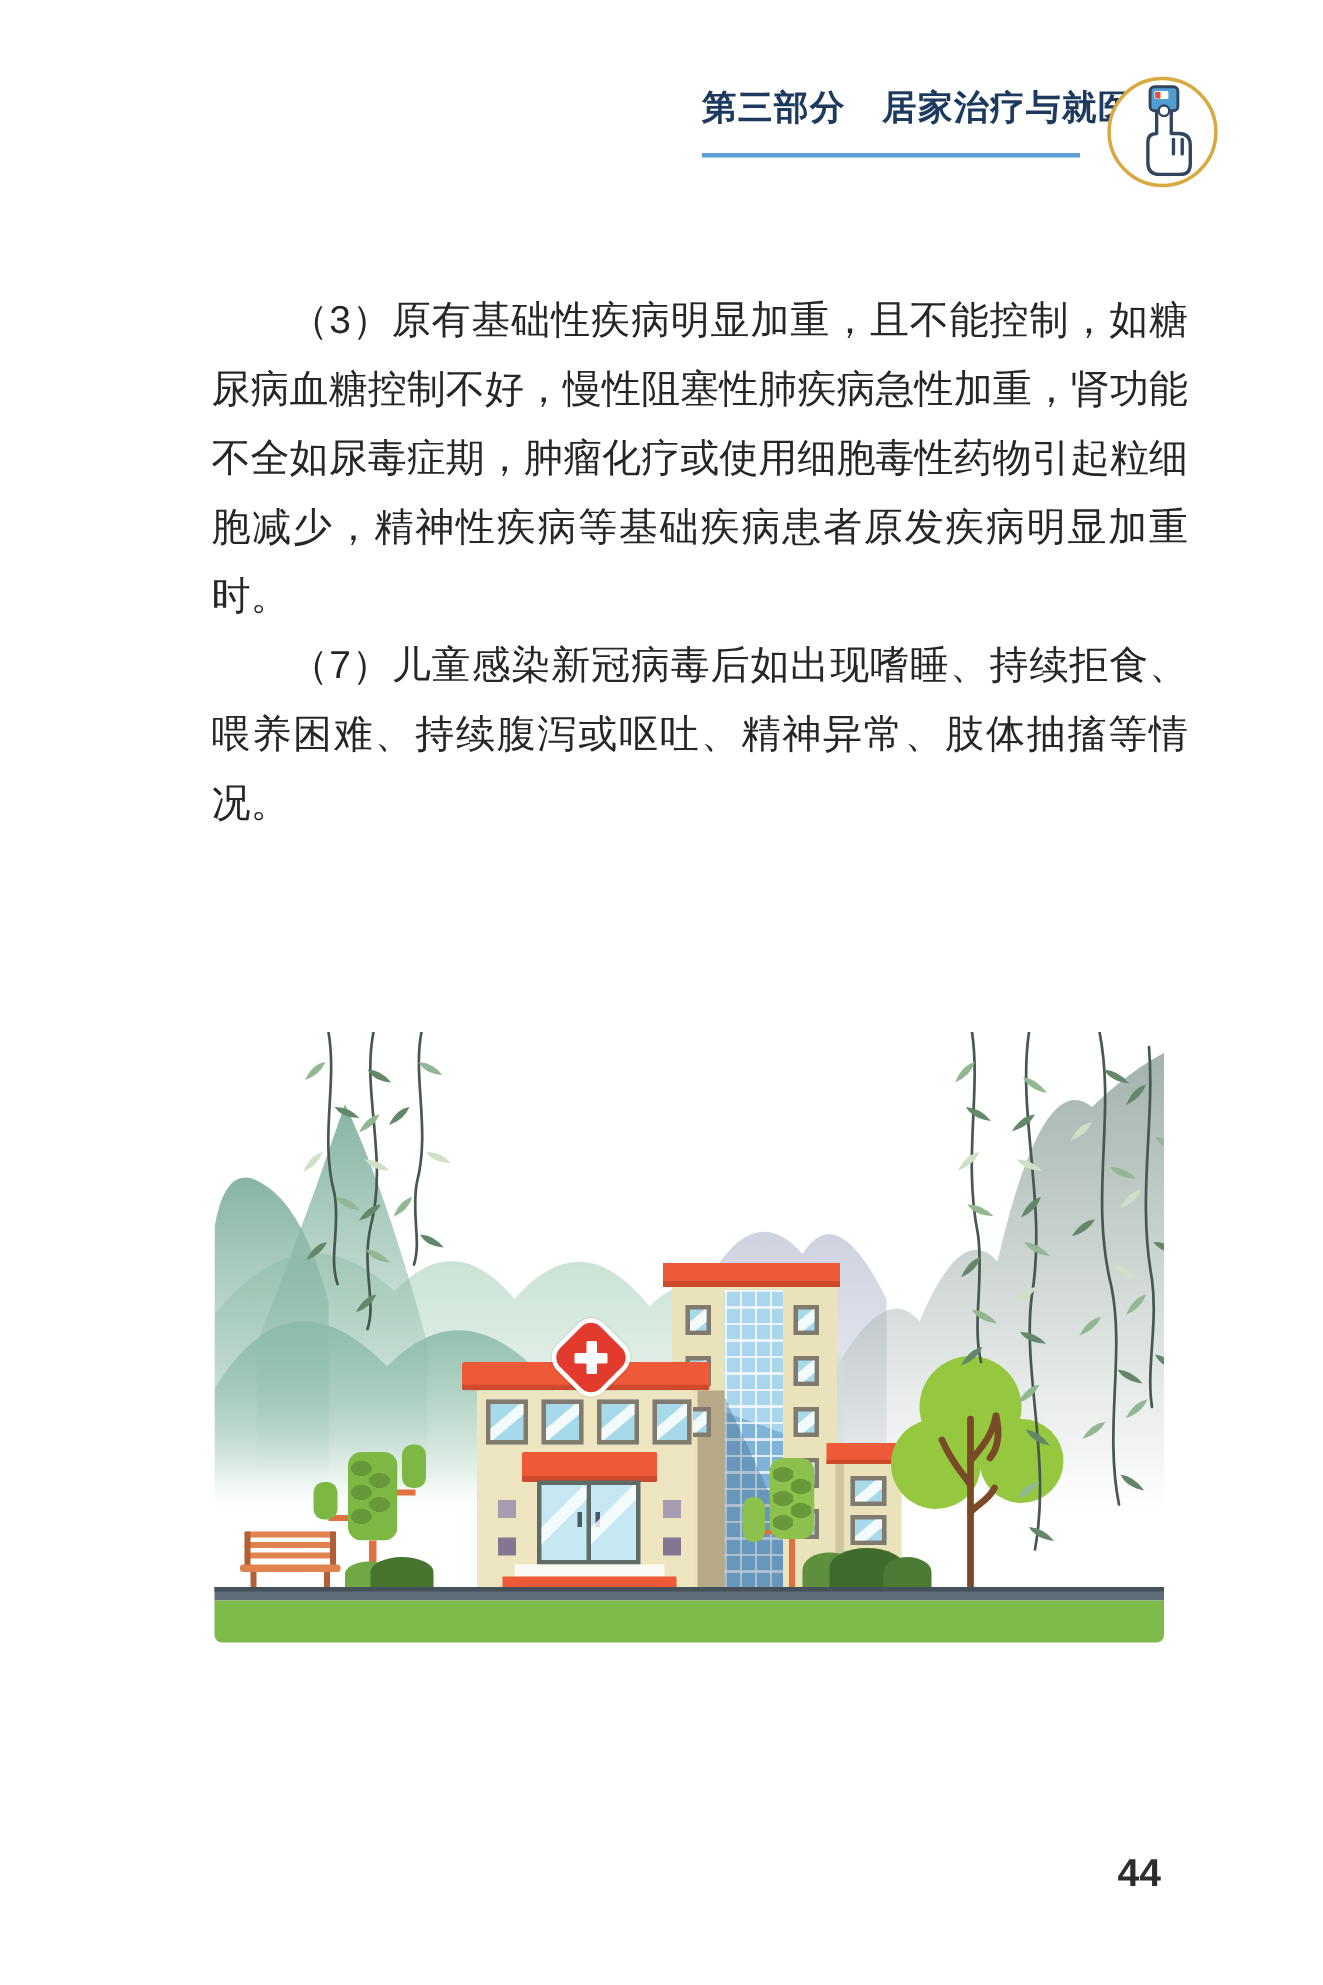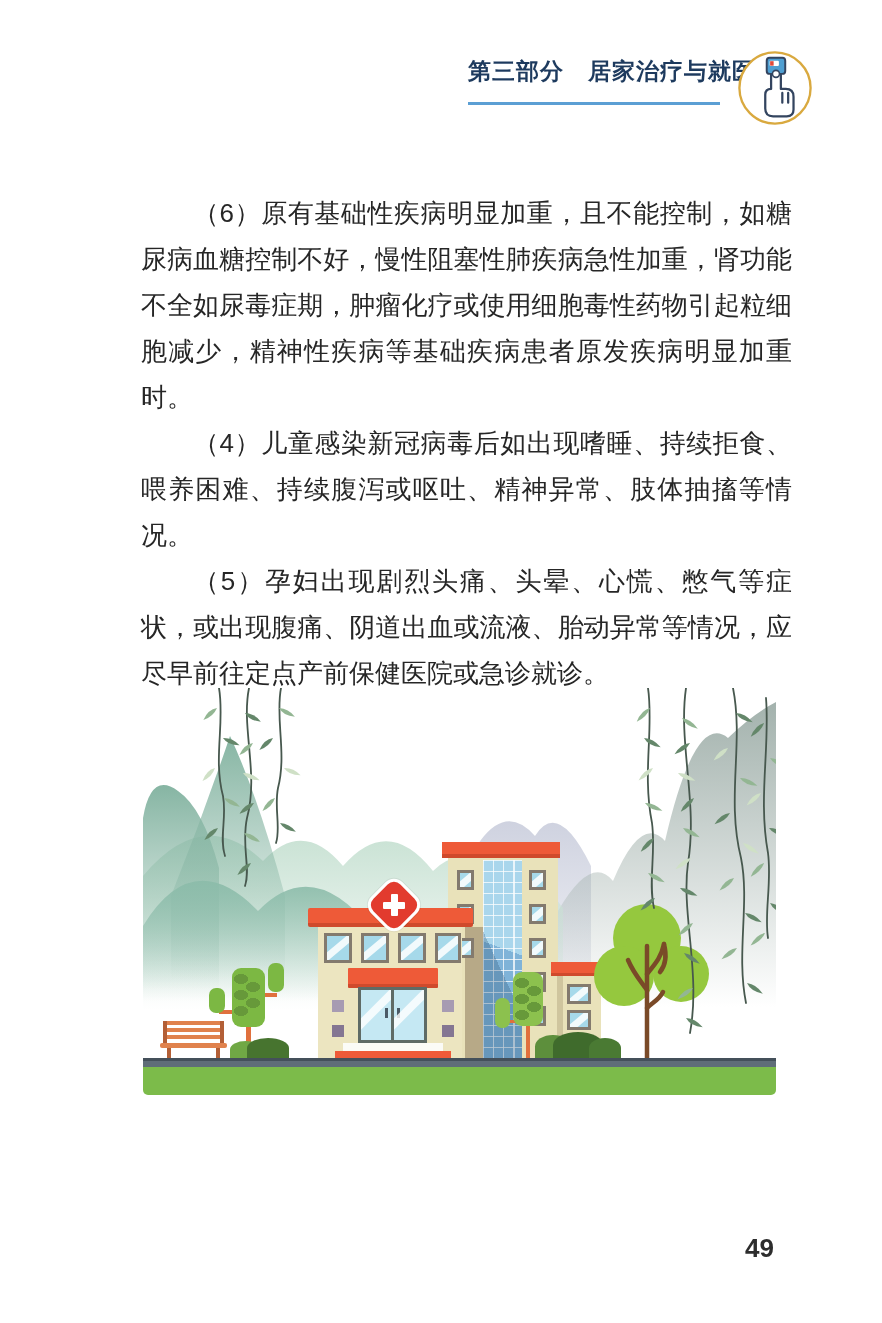--- a/index.html
+++ b/index.html
@@ -114,23 +114,22 @@
     <g>
       <rect x="31.5" y="9" width="19" height="16.5" rx="3" fill="#4f9fd2" stroke="#33445f" stroke-width="2"></rect>
       <rect x="34.5" y="12" width="9.5" height="5.5" rx="1" fill="#ffffff"></rect>
       <rect x="35" y="12.5" width="3.6" height="4.6" fill="#e24a3b"></rect>
       <circle cx="41" cy="25.5" r="3.6" fill="#ffffff" stroke="#33445f" stroke-width="1.6"></circle>
     </g>
   </svg>
 </div>
 
 <div class="bodytext">
-  <p>（6）原有基础性疾病明显加重，且不能控制，如糖尿病血糖控制不好，慢性阻塞性肺疾病急性加重，肾功能不全如尿毒症期，肿瘤化疗或使用细胞毒性药物引起粒细胞减少，精神性疾病等基础疾病患者原发疾病明显加重时。</p>
-  <p>（4）儿童感染新冠病毒后如出现嗜睡、持续拒食、喂养困难、持续腹泻或呕吐、精神异常、肢体抽搐等情况。</p>
-  <p>（5）孕妇出现剧烈头痛、头晕、心慌、憋气等症状，或出现腹痛、阴道出血或流液、胎动异常等情况，应尽早前往定点产前保健医院或急诊就诊。</p>
+  <p>（3）原有基础性疾病明显加重，且不能控制，如糖尿病血糖控制不好，慢性阻塞性肺疾病急性加重，肾功能不全如尿毒症期，肿瘤化疗或使用细胞毒性药物引起粒细胞减少，精神性疾病等基础疾病患者原发疾病明显加重时。</p>
+  <p>（7）儿童感染新冠病毒后如出现嗜睡、持续拒食、喂养困难、持续腹泻或呕吐、精神异常、肢体抽搐等情况。</p>
 </div>
 
 <div class="scene">
 
   <svg class="abs mountains" viewBox="0 0 633 345" preserveAspectRatio="none">
     <defs>
       <linearGradient id="gLav" x1="0" y1="0" x2="0" y2="1">
         <stop offset="0" stop-color="#c6cada"></stop>
           <stop offset="1" stop-color="#c6cada" stop-opacity="0"></stop>
       </linearGradient>
@@ -322,13 +321,13 @@
       <use href="#leafR" transform="translate(172 70) rotate(35)" fill="#93b693"></use>
       <use href="#leafR" transform="translate(163 105) rotate(145)" fill="#cfe0c6"></use>
       <use href="#leafR" transform="translate(171 140) rotate(30)" fill="#64876a"></use>
       <use href="#leafR" transform="translate(166 175) rotate(140)" fill="#93b693"></use>
       <use href="#leafR" transform="translate(172 215) rotate(40)" fill="#64876a"></use>
       <use href="#leafR" transform="translate(167 245) rotate(145)" fill="#93b693"></use>
     </g>
   </svg>
 </div>
 
-<div class="pagenum">49</div>
+<div class="pagenum">44</div>
 
 </body></html>

